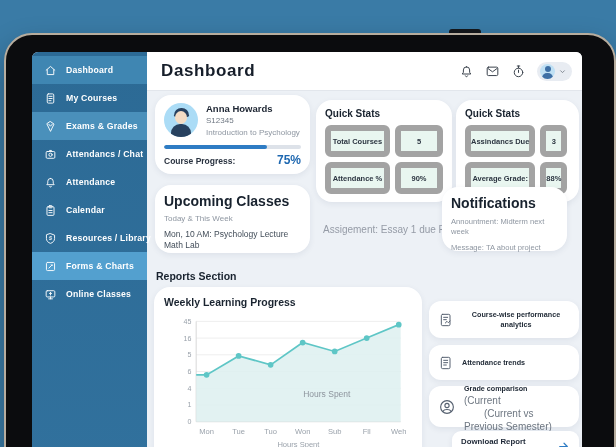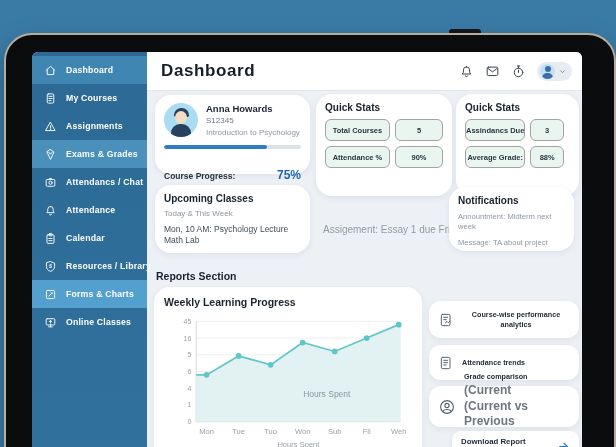--- a/index.html
+++ b/index.html
@@ -39,50 +39,50 @@
   .prow{display:flex;gap:8px;}
   .pava{width:34px;height:34px;border-radius:50%;background:#abdcf6;position:relative;overflow:hidden;flex:0 0 auto;}
   .pava .head{position:absolute;left:11px;top:8px;width:12px;height:13px;border-radius:50%;background:#f4dcc4;}
   .pava .hair{position:absolute;left:9.5px;top:5px;width:15px;height:9px;border-radius:8px 8px 2px 2px;background:#27415f;}
   .pava .body{position:absolute;left:7px;top:21px;width:20px;height:14px;border-radius:9px 9px 0 0;background:#27415f;}
   .pname{font-size:9.5px;font-weight:700;color:#1c2431;}
   .pid{font-size:8px;color:#6f7883;margin-top:2px;}
   .pcourse{font-size:8px;color:#8e96a1;margin-top:3px;}
   .ptrack{margin-top:8px;height:4px;border-radius:2px;background:#dde2e9;overflow:hidden;}
   .pfill{height:100%;border-radius:2px;background:#2e7cc4;width:0;}
-  .pprog{display:flex;justify-content:space-between;align-items:baseline;margin-top:19px;}
+  .pprog{display:flex;justify-content:space-between;align-items:baseline;margin-top:4px;}
   .pprog .lab{font-size:8.5px;font-weight:600;color:#2a3340;}
   .pprog .val{font-size:12px;font-weight:700;color:#1d67b0;}
   
-  .qs{box-sizing:border-box;padding:8px 9px;height:102px;top:4px;}
+  .qs{box-sizing:border-box;padding:8px 9px;height:102px;top:10px;}
   .qs1{left:169px;width:136px;}
   .qs2{left:309px;width:123px;}
   .qs-title{font-size:10px;font-weight:700;color:#18222e;margin-bottom:6px;}
   .qs-grid{display:grid;grid-template-columns:1.15fr .85fr;gap:5px;}
-  .qcell{background:#e9f6f0;border:1px solid #a3a3a3;border-radius:6px;height:20px;display:flex;
+  .qcell{background:#e9f6f0;border:6px solid #a3a3a3;border-radius:6px;height:20px;display:flex;
          align-items:center;justify-content:center;font-size:7.5px;font-weight:600;color:#2c3541;white-space:nowrap;}
   
   .upcoming{left:8px;top:95px;width:155px;height:68px;padding:8px 9px;box-sizing:border-box;}
-  .c-title{font-size:10px;font-weight:700;color:#18222e;}
+  .c-title{font-size:14px;font-weight:700;color:#18222e;}
   .c-sub{font-size:8px;color:#8e96a1;margin-top:5px;}
   .c-entry{font-size:8.5px;color:#424d59;margin-top:6px;line-height:1.35;max-width:132px;}
   .note{position:absolute;left:176px;top:134px;font-size:10px;color:#959ba6;}
-  .notif{left:302px;top:97px;width:125px;height:64px;padding:8px 9px;box-sizing:border-box;}
+  .notif{left:295px;top:97px;width:125px;height:64px;padding:8px 9px;box-sizing:border-box;}
   .n-line{font-size:7.6px;color:#8e96a1;margin-top:6px;line-height:1.3;}
   
   .sec-title{position:absolute;left:9px;top:172px;font-size:10.5px;font-weight:700;color:#18222e;margin-top:8px;}
   .chart-card{left:7px;top:197px;width:268px;height:178px;padding:9px 10px;box-sizing:border-box;}
   .chart-title{font-size:10.5px;font-weight:700;color:#1a2430;margin-bottom:2px;}
   .chart-card svg{display:block;width:248px;height:auto;}
   .rlink{left:282px;width:150px;display:flex;align-items:center;gap:8px;padding:6px 9px;box-sizing:border-box;border-radius:12px;}
   .rl1{top:211px;height:37px;text-align:center;}
   .rl2{top:255px;height:35px;}
   .rl3{top:296px;height:41px;}
   .rl-label{font-size:7.2px;font-weight:600;color:#232d39;line-height:1.3;}
-  .rl-sub{font-size:12px;color:#6d7681;font-weight:700;}
+  .rl-sub{font-size:10px;color:#6d7681;font-weight:400;margin-left:20px;}
   .download{left:305px;top:341px;width:127px;height:30px;display:flex;align-items:center;justify-content:space-between;
             padding:6px 9px;box-sizing:border-box;border-radius:9px;}
   .dl-label{font-size:7.8px;font-weight:700;color:#1d2736;}
   .ic{flex:0 0 auto;}
 </style>
 </head>
 <body>
 
 <div class="stage">
   <div class="side-btn btn-top"></div>
@@ -99,28 +99,20 @@
                 <path d="M4 11.5 12 4.5l8 7M6 10.5V19.5h12v-9"></path>
               </svg>
             <span>Dashboard</span>
           </div>
           <div class="si">
             <svg width="13" height="13" viewBox="0 0 24 24" fill="none" stroke="#fff" stroke-width="1.8" stroke-linecap="round" stroke-linejoin="round">
                 <rect x="6" y="3.5" width="12" height="17" rx="2"></rect>
                 <path d="M9 8h6M9 12h6M9 16h4"></path>
               </svg>
             <span>My Courses</span>
-          </div>
-          <div class="si">
-            <svg width="13" height="13" viewBox="0 0 24 24" fill="none" stroke="#fff" stroke-width="1.8" stroke-linecap="round" stroke-linejoin="round">
-                <path d="M12 4.5 20.5 19.5H3.5Z"></path>
-                <path d="M12 10.5v3.5"></path>
-                <circle cx="12" cy="16.8" r=".4"></circle>
-              </svg>
-            <span>Assignments</span>
           </div>
           <div class="si a2">
             <svg width="13" height="13" viewBox="0 0 24 24" fill="none" stroke="#fff" stroke-width="1.8" stroke-linecap="round" stroke-linejoin="round">
                 <path d="M12 3 18.5 7.5 12 21 5.5 7.5Z"></path>
                 <path d="M8.5 7.5 12 11.5 15.5 7.5"></path>
               </svg>
             <span>Exams &amp; Grades</span>
           </div>
           <div class="si">
             <svg width="13" height="13" viewBox="0 0 24 24" fill="none" stroke="#fff" stroke-width="1.8" stroke-linecap="round" stroke-linejoin="round">

